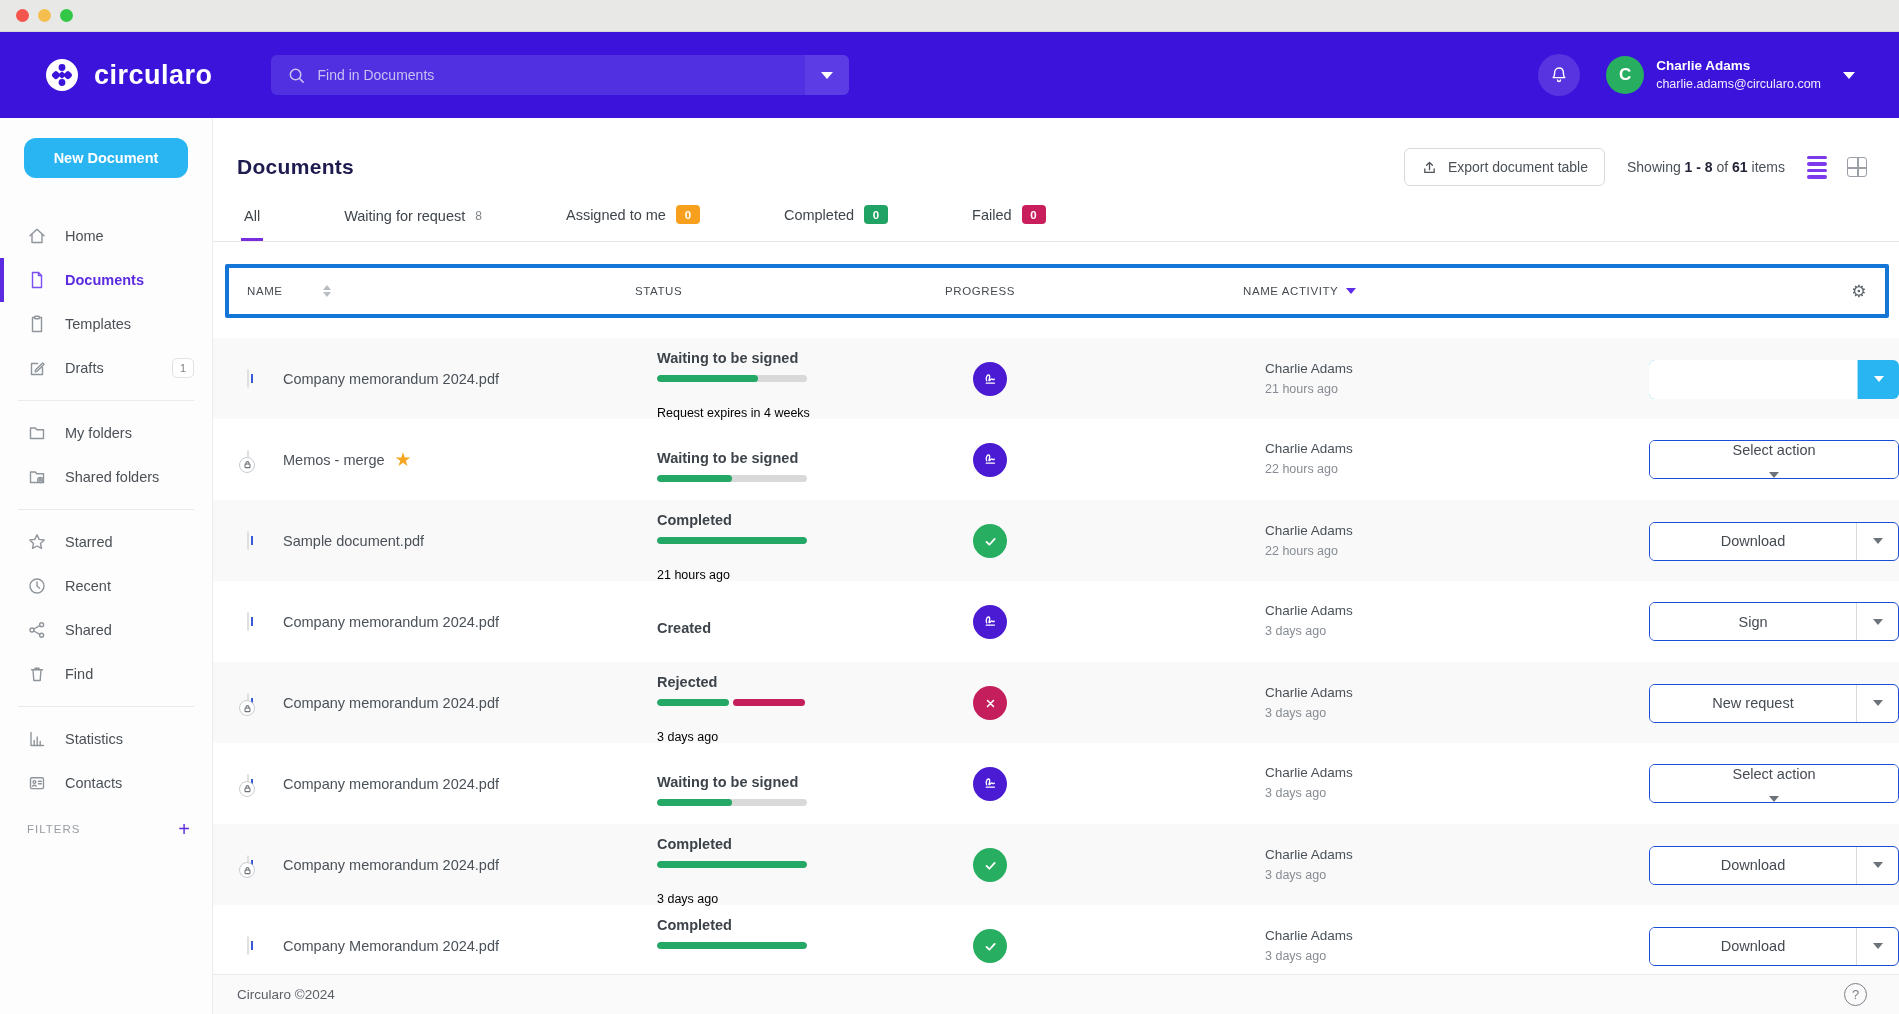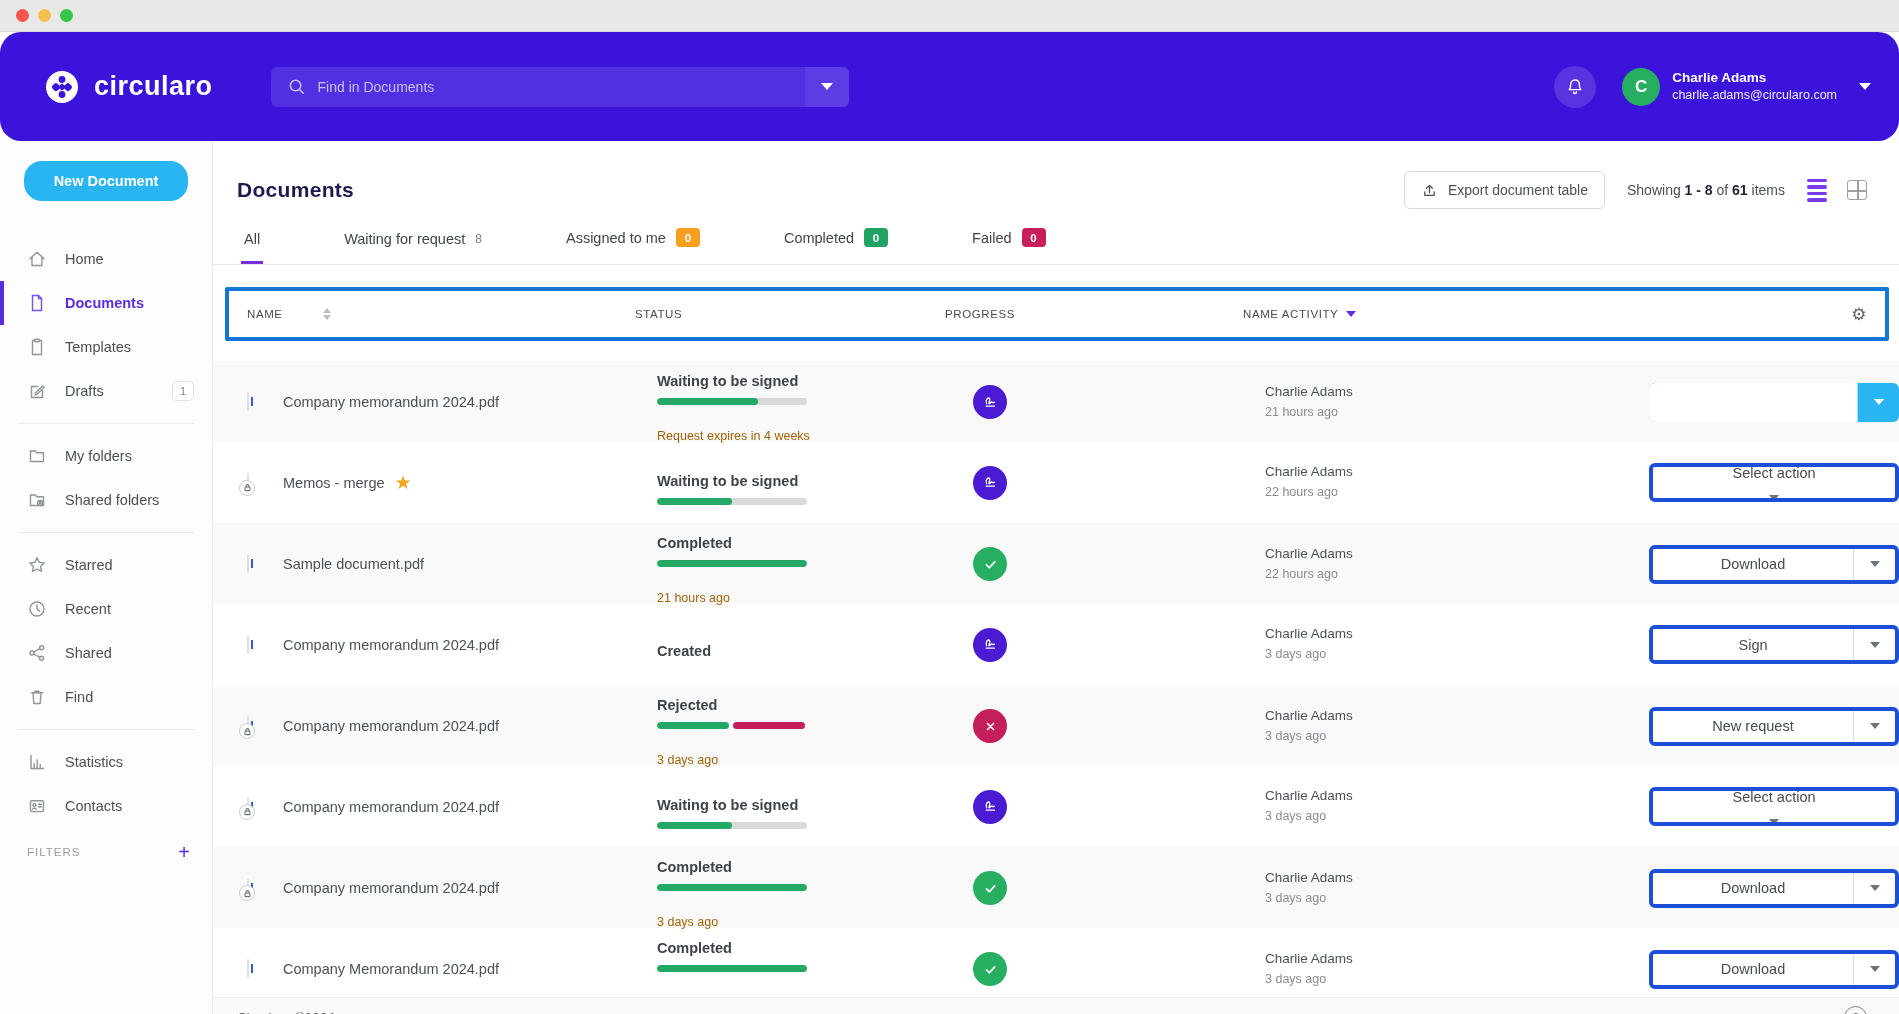--- a/index.html
+++ b/index.html
@@ -6,21 +6,21 @@
   html,body { width:1899px; height:1014px; overflow:hidden;
     font-family:"Liberation Sans", sans-serif; background:#fff; }
 
   
   .titlebar { height:32px; background:#e8e8e6; border-bottom:1px solid #d6d6d4;
     display:flex; align-items:center; padding-left:16px; gap:9px; }
   .tl { width:13px; height:13px; border-radius:50%; }
   .tl.red{background:#f4564d}.tl.yellow{background:#f5bf4f}.tl.green{background:#33c748}
 
   
-  .header { height:109px; background:#3c13db; display:flex; align-items:center; padding:0 28px 0 42px;border-radius:21px; }
+  .header { height:86px; background:#3c13db; display:flex; align-items:center; padding:0 44px 0 42px; }
   .logo { display:flex; align-items:center; gap:12px; }
   .logo-text { color:#fff; font-size:27px; font-weight:bold; letter-spacing:.5px; }
   .search { margin-left:58px; width:578px; height:40px; background:#5030e0; border-radius:6px;
     display:flex; align-items:center; overflow:hidden; }
   .search input { flex:1; background:transparent; border:none; outline:none; color:#eab308;
     font-size:14px; font-family:inherit; }
   .search input::placeholder { color:#c9c0f4; }
   .search .mag { padding:0 12px 0 16px; display:flex; }
   .search-caret { width:44px; align-self:stretch; background:#5b3ce5; display:flex;
     align-items:center; justify-content:center; cursor:pointer; }
@@ -38,21 +38,21 @@
   .user-caret { margin-left:10px; width:0;height:0;border-left:6px solid transparent;
     border-right:6px solid transparent;border-top:7px solid #fff; }
 
   
   .app { display:flex; height:896px; }
 
   
   .sidebar { width:213px; background:#fdfdfd; border-right:1px solid #ececec;
     display:flex; flex-direction:column; padding-top:20px; }
   .new-doc { margin:0 24px 36px 24px; height:40px; background:#29b5f2; color:#fff; border:none;
-    border-radius:18px; font-size:14.5px; font-weight:bold; font-family:inherit; cursor:pointer; }
+    border-radius:12px; font-size:14.5px; font-weight:bold; font-family:inherit; cursor:pointer; }
   .sb-item { height:44px; display:flex; align-items:center; padding:0 18px 0 23px; gap:18px;
     font-size:14.5px; color:#4a5056; cursor:pointer; border-left:4px solid transparent; }
   .sb-item .sb-icon { width:20px; height:20px; color:#8f959b; display:flex; align-items:center; }
   .sb-item.active { color:#5b2be0; border-left-color:#5b2be0; font-weight:bold; }
   .sb-item.active .sb-icon { color:#7a4ef0; }
   .sb-badge { margin-left:auto; min-width:22px; height:20px; border:1px solid #e2e2e4; border-radius:5px;
     background:#fff; color:#7d838a; font-size:11px; display:flex; align-items:center; justify-content:center; }
   .sb-div { height:1px; background:#ebebeb; margin:10px 18px; }
   .filters { margin-top:14px; display:flex; align-items:center; padding:0 22px 0 27px; }
   .filters-label { font-size:11.5px; letter-spacing:1px; color:#989da3; }
@@ -115,35 +115,35 @@
   .cell-name { font-size:14.5px; color:#4a5158; display:flex; align-items:center; gap:10px;
     padding-right:20px; white-space:nowrap; overflow:hidden; }
   .row-star { color:#f5a623; font-size:19px; line-height:1; }
   .cell-status { padding-right:30px; }
   .st-title { font-size:14.5px; font-weight:bold; color:#3d434a;margin-top:12px; }
   .st-bar { margin-top:9px; width:150px; height:7px; border-radius:4px; background:#d9d9d9;
     display:flex; gap:4px; overflow:hidden; }
   .st-bar.notrack { background:transparent; }
   .st-bar i { display:block; height:100%; border-radius:4px; }
   .st-bar i.green{background:#23a865} .st-bar i.red{background:#c41f5c}
-  .st-sub { margin-top:24px; font-size:12.5px; color:#a16207; }
+  .st-sub { margin-top:24px; font-size:12.5px; color:#000000; }
   .cell-prog { padding-left:6px; }
   .prog-circle { width:34px; height:34px; border-radius:50%; display:flex; align-items:center; justify-content:center; }
   .prog-circle.signature{background:#4a1bd2} .prog-circle.check{background:#27ae60} .prog-circle.cross{background:#c41f5c}
   .cell-act { font-size:13.5px; color:#4a5158; line-height:1.55; }
   .cell-act .when { color:#868c93; font-size:12.5px; }
   .cell-btn { padding-right:0; }
   .btn { height:39px; border-radius:6px; display:flex; align-items:stretch; overflow:hidden;
     font-size:14.5px; cursor:pointer; width:250px; }
   .btn .main { flex:1; display:flex; align-items:center; justify-content:center; gap:14px; }
   .btn .caret-sec { width:42px; display:flex; align-items:center; justify-content:center; }
   .btn.primary { background:#29b5f2; color:#fff; font-weight:bold; }
   .btn.primary .caret-sec { border-left:1px solid rgba(255,255,255,.55); }
   .btn.primary .c { border-top-color:#fff; }
-  .btn.outline { background:#fff; border:4px solid #1d4ed8; color:#454b52; }
+  .btn.outline { background:#fff; border:1px solid #1d4ed8; color:#454b52; }
   .btn.outline .caret-sec { border-left:1px solid #d8dadc; }
   .btn .c { width:0;height:0;border-left:5.5px solid transparent;border-right:5.5px solid transparent;
     border-top:6.5px solid #6d737a; }
 
   
   .footer { height:40px; background:#fafafa; border-top:1px solid #e9e9e9; display:flex;
     align-items:center; padding:0 32px 0 24px; font-size:13.5px; color:#5c6167; }
   .help { margin-left:auto; width:23px; height:23px; border-radius:50%; border:1.6px solid #7c8187;
     color:#7c8187; font-size:13px; display:flex; align-items:center; justify-content:center; cursor:pointer; }
 

